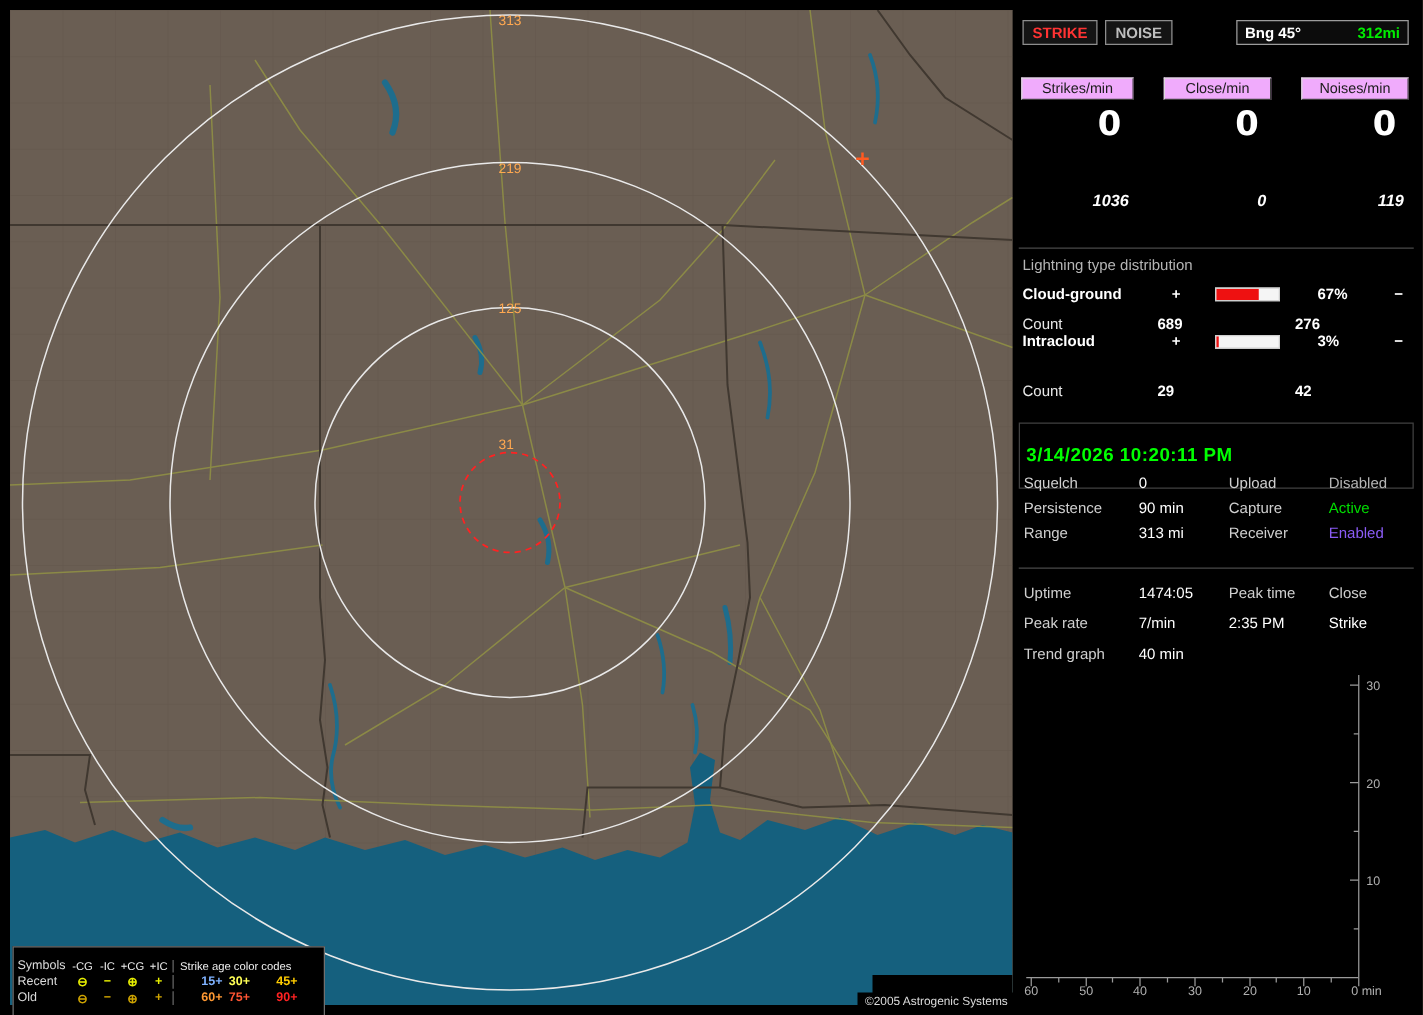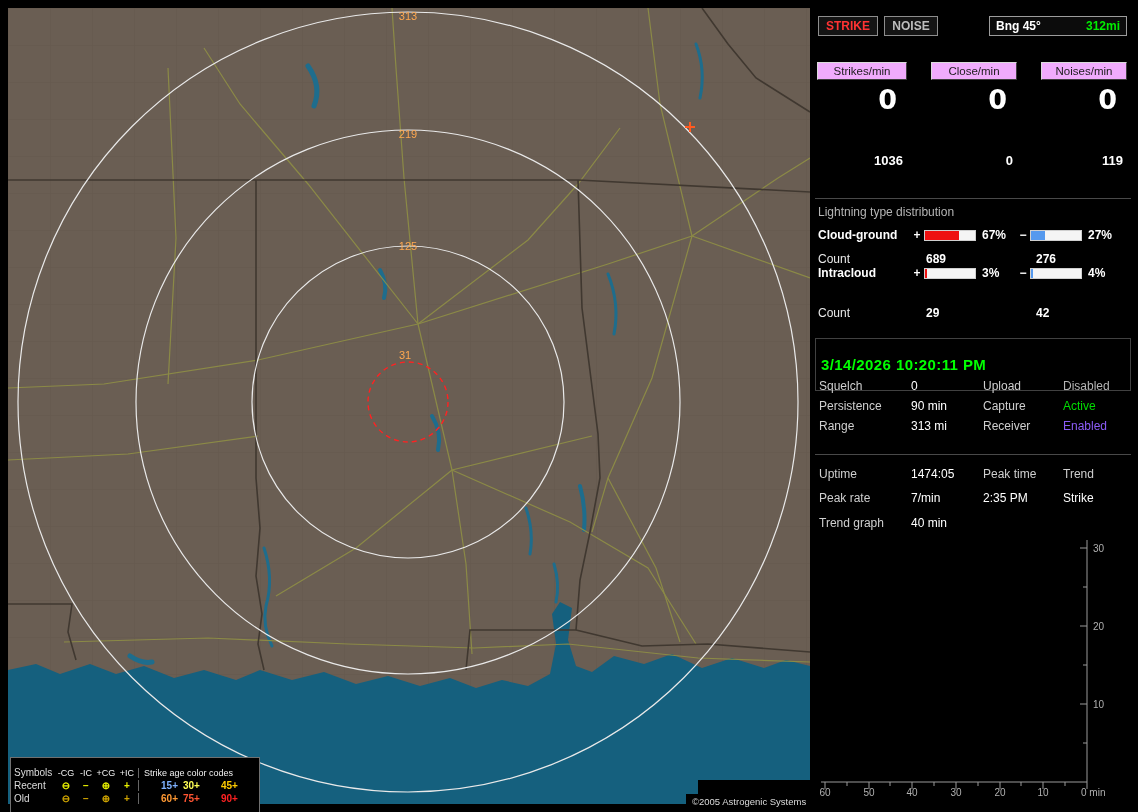--- a/index.html
+++ b/index.html
@@ -70,32 +70,32 @@
     border-right:1px solid #3e3e3e; border-bottom:1px solid #3e3e3e;
   }
   .row-buttons { top:54px; }
   .row-zeros { top:76px; }
   .bigzero {
     font-size:27px; font-weight:bold; color:#fff; text-align:right;
     padding-right:10px; font-family:"DejaVu Sans", sans-serif;
   }
   .row-total-labels { top:124px; }
   .total-label { text-align:center; color:#ededed; }
-  .row-total-values { top:145px; }
+  .row-total-values { top:145px;font-style:italic; }
   .total-value { text-align:right; padding-right:4px; font-weight:bold; font-size:13px; color:#fff; }
 
   .hr { border-top:1px solid #494949; height:0; }
   .hr1 { top:190px; }
   .hr3 { top:446px; }
 
   .dist-title { top:197px; color:#b5b5b5; padding-left:3px; }
 
   .dist-grid {
     display:grid; grid-template-columns:92px 14px 52px 40px 14px 52px 38px;
-    align-items:center; padding-left:3px;
+    align-items:center; padding-left:3px;gap:24px;
   }
   .dist-row-0 { top:220px; } .dist-row-1 { top:258px; }
   .dlabel { font-weight:bold; color:#fff; }
   .dsign { font-weight:bold; text-align:center; color:#fff; }
   .dbar { height:11px; background:#f5f5f5; border:1px solid #cfcfcf; overflow:hidden; }
   .dbar i { display:block; height:100%; width:0; }
   .dpct { font-weight:bold; padding-left:6px; color:#fff; }
   .count-grid {
     display:grid; grid-template-columns:92px 14px 110px 100px; padding-left:3px;
   }
@@ -332,21 +332,21 @@
     <span class="glabel">Receiver</span>
     <span class="gval" style="color: #8b5cf6;">Enabled</span>
   </div>
 
   <div class="abs hr hr3"></div>
 
   <div class="abs stats-grid">
     <span class="glabel">Uptime</span>
     <span class="gval">1474:05</span>
     <span class="glabel">Peak time</span>
-    <span class="glabel">Trend</span>
+    <span class="glabel">Close</span>
 
     <span class="glabel">Peak rate</span>
     <span class="gval">7/min</span>
     <span class="gval">2:35 PM</span>
     <span class="gval">Strike</span>
   </div>
 
   <div class="abs trend-label-row">
     <span class="glabel">Trend graph</span>
     <span class="gval">40 min</span>

